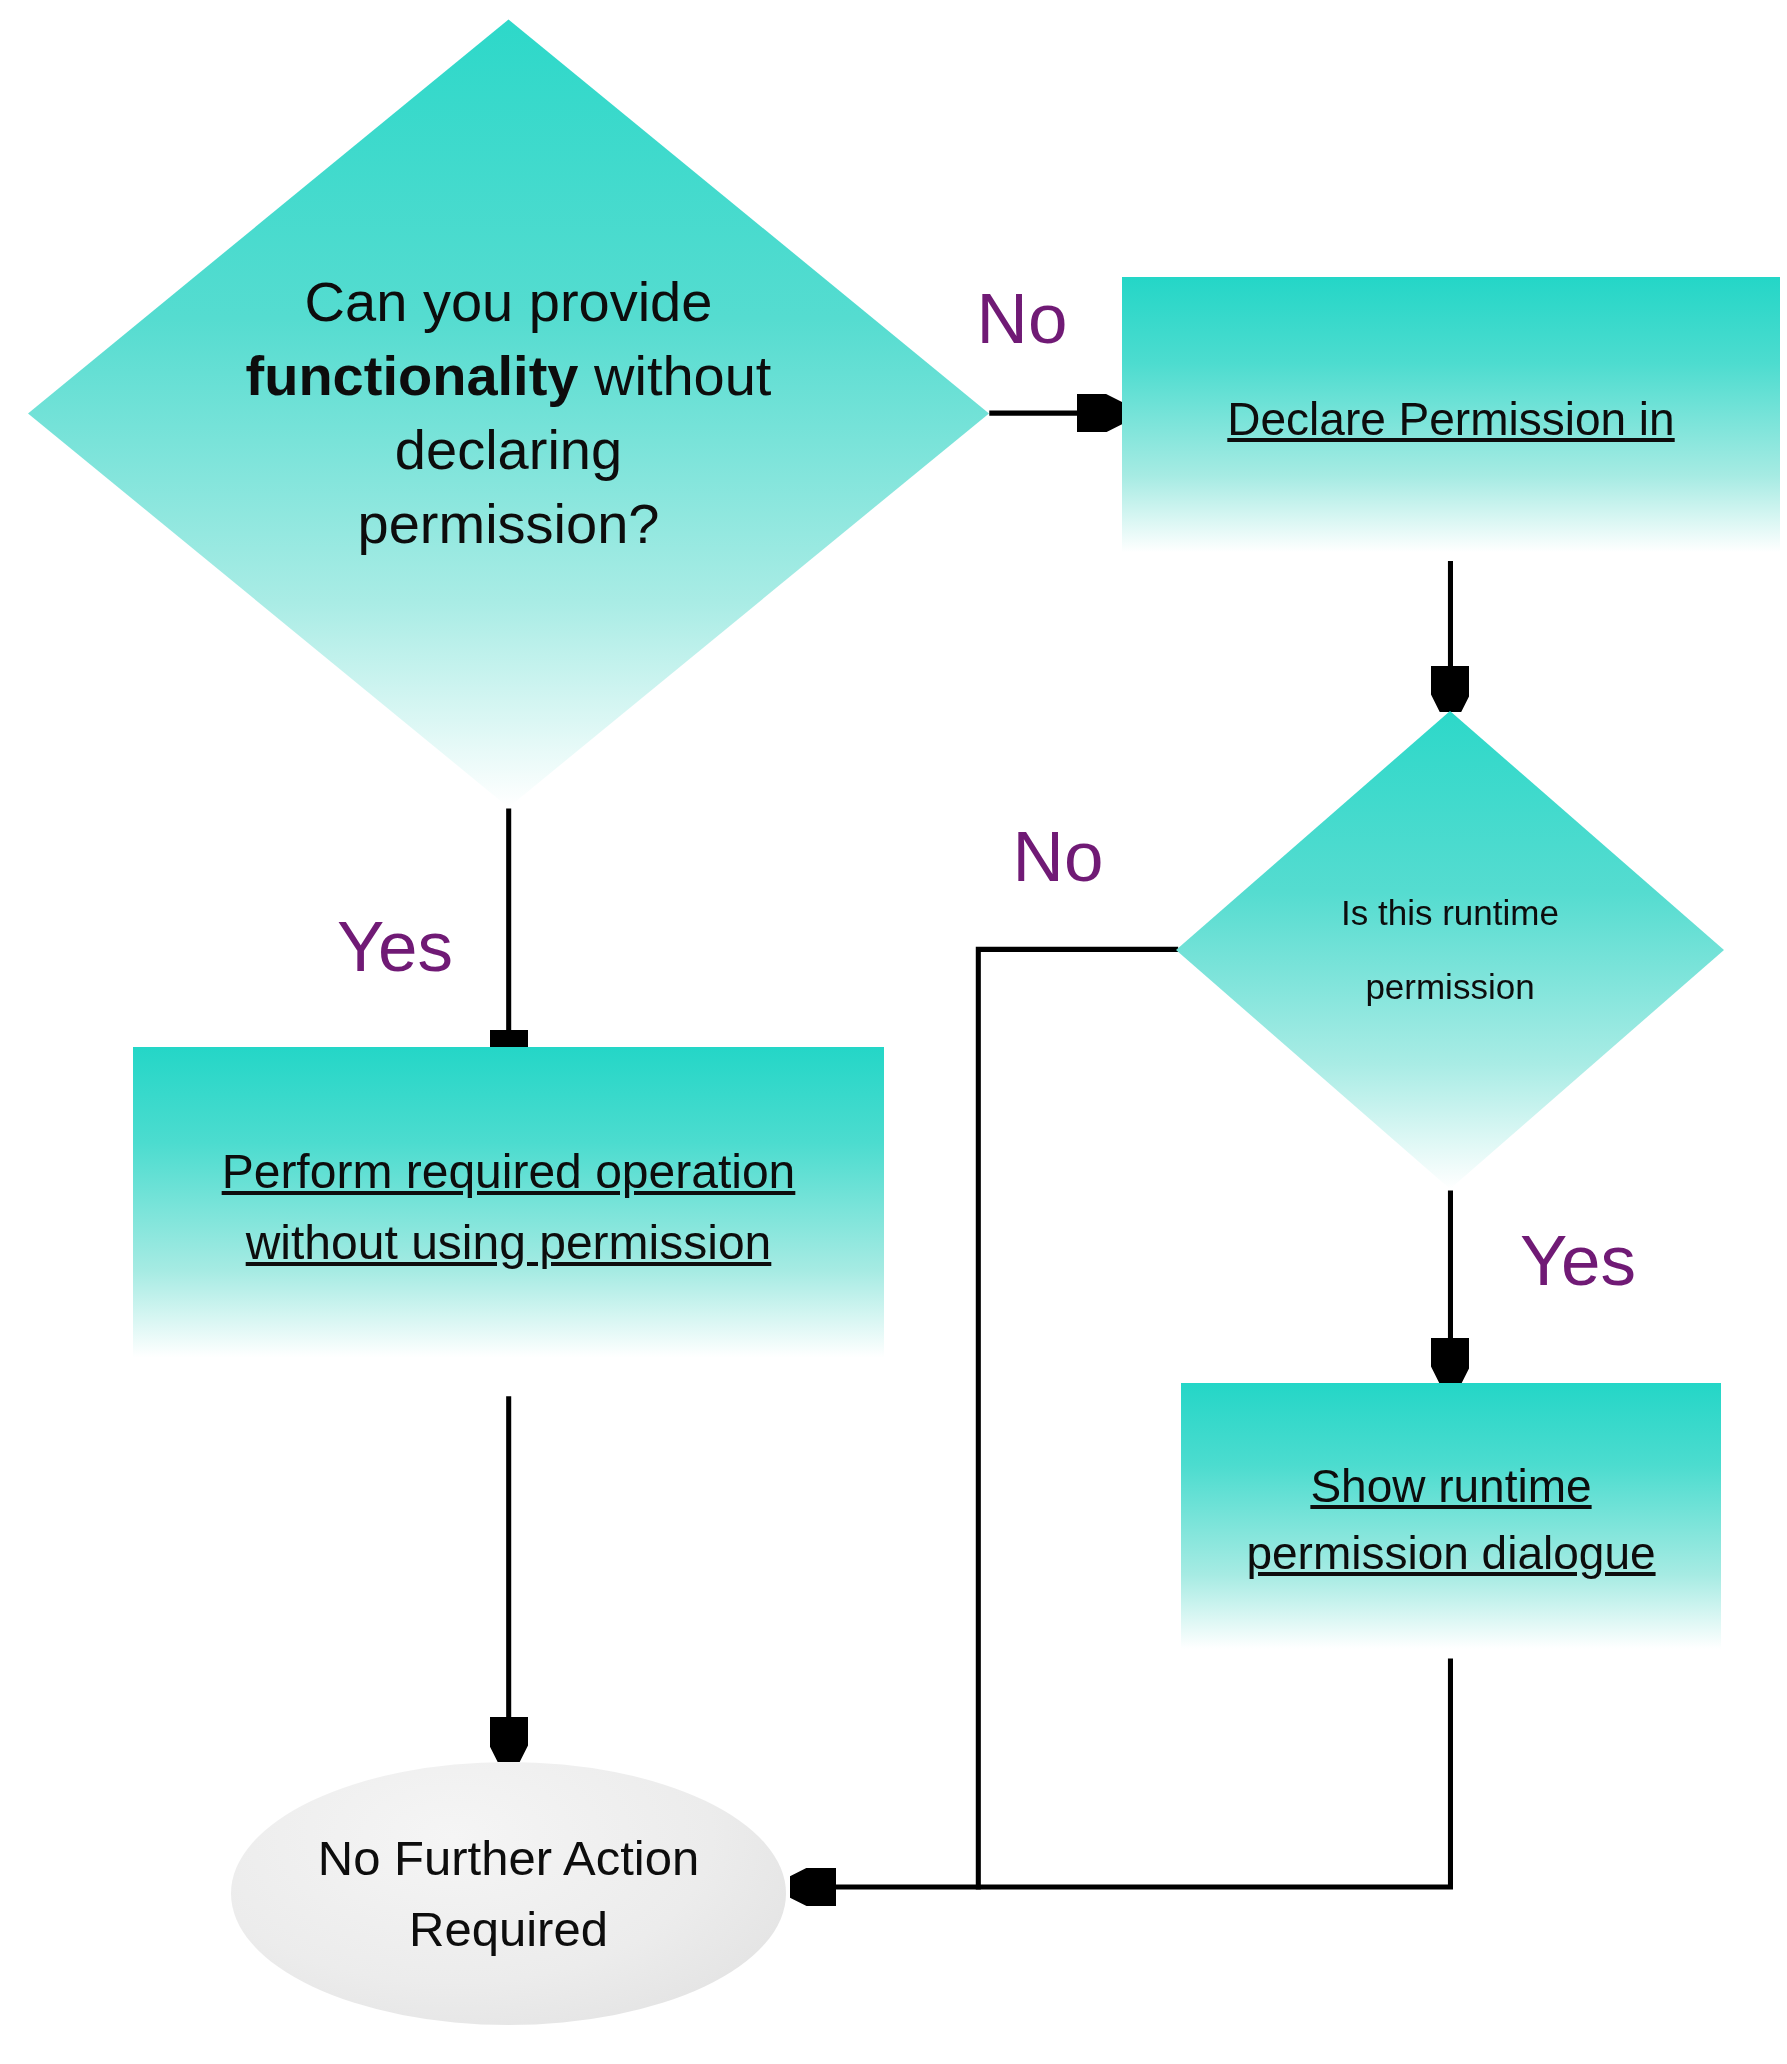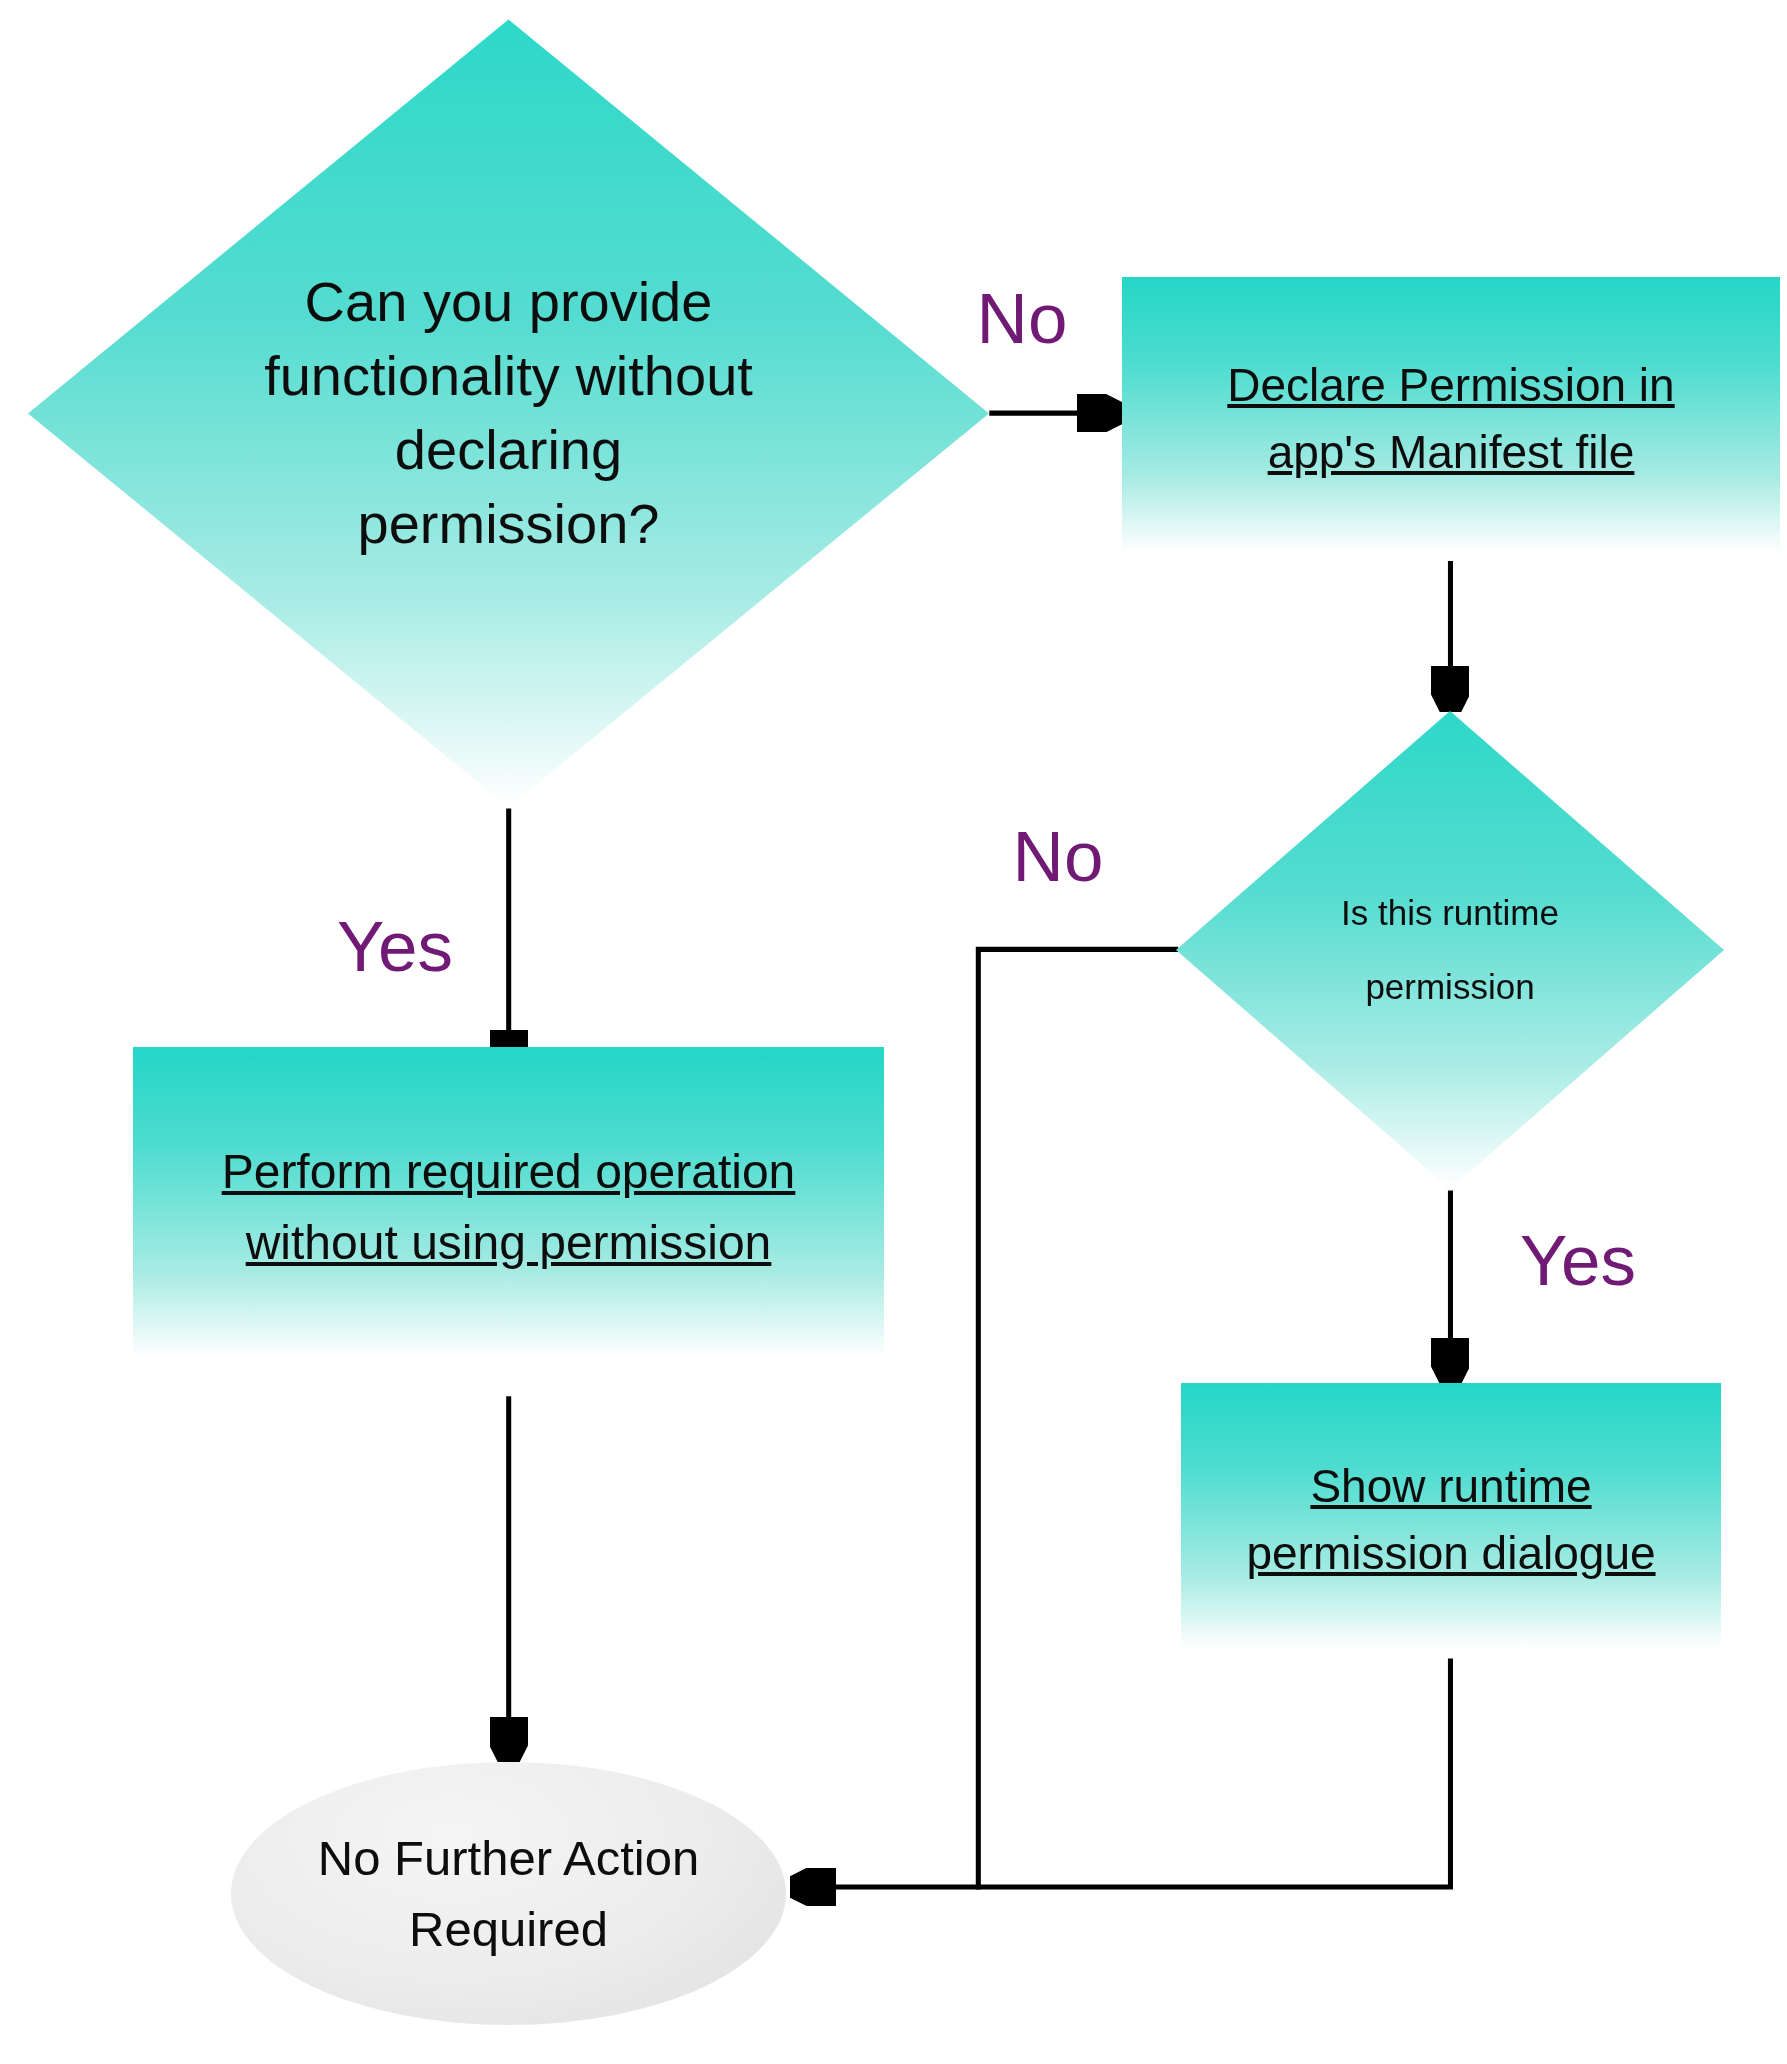--- a/index.html
+++ b/index.html
@@ -31,21 +31,21 @@
   }
   .teal-diamond {
     background: linear-gradient(180deg, #2dd8c9 0%, #55dcd0 38%, #a9ece5 74%, #ffffff 100%);
     clip-path: polygon(50% 0%, 100% 50%, 50% 100%, 0% 50%);
   }
   .ellipse {
     background: radial-gradient(ellipse at 40% 28%, #f5f5f5 0%, #ececec 55%, #dedede 100%);
     border-radius: 50%;
   }
   .diamond1-line { font-size: 56px; line-height: 74px; font-weight: 400; }
-  .diamond1-line .b { font-weight: 400; text-align: right; }
+  .diamond1-line .b { font-weight: 700; text-align: right; }
   .box-line  { font-size: 46px; line-height: 67px; font-weight: 400; }
   .box-line-lg { font-size: 48px; line-height: 71px; font-weight: 400; }
   .diamond2-line { font-size: 35px; line-height: 74px; font-weight: 400; }
   .ellipse-line { font-size: 49px; line-height: 71px; font-weight: 400; }
   .edge-label {
     position: absolute;
     font-size: 71px;
     font-weight: 400;
     color: #701a75;
     transform: translate(-50%, -50%);
@@ -86,21 +86,20 @@
 
   <div class="node teal-diamond" style="left:28px; top:19.4px; width:961px; height:788px;">
     <div class="diamond1-line b">Can you provide</div>
     <div class="diamond1-line"><span class="b">functionality</span><span> without</span></div>
     <div class="diamond1-line">declaring</div>
     <div class="diamond1-line">permission?</div>
   </div>
 
   <div class="node teal-box" style="left:1122px; top:277px; width:658px; height:284px;">
     <div class="box-line">Declare Permission in</div>
-    <div class="box-line">app's Manifest file</div>
   </div>
 
   <div class="node teal-diamond" style="left:1176px; top:711px; width:548px; height:478px;">
     <div class="diamond2-line">Is this runtime</div>
     <div class="diamond2-line">permission</div>
   </div>
 
   <div class="node teal-box" style="left:133px; top:1047px; width:751px; height:320px;">
     <div class="box-line-lg">Perform required operation</div>
     <div class="box-line-lg">without using permission</div>

